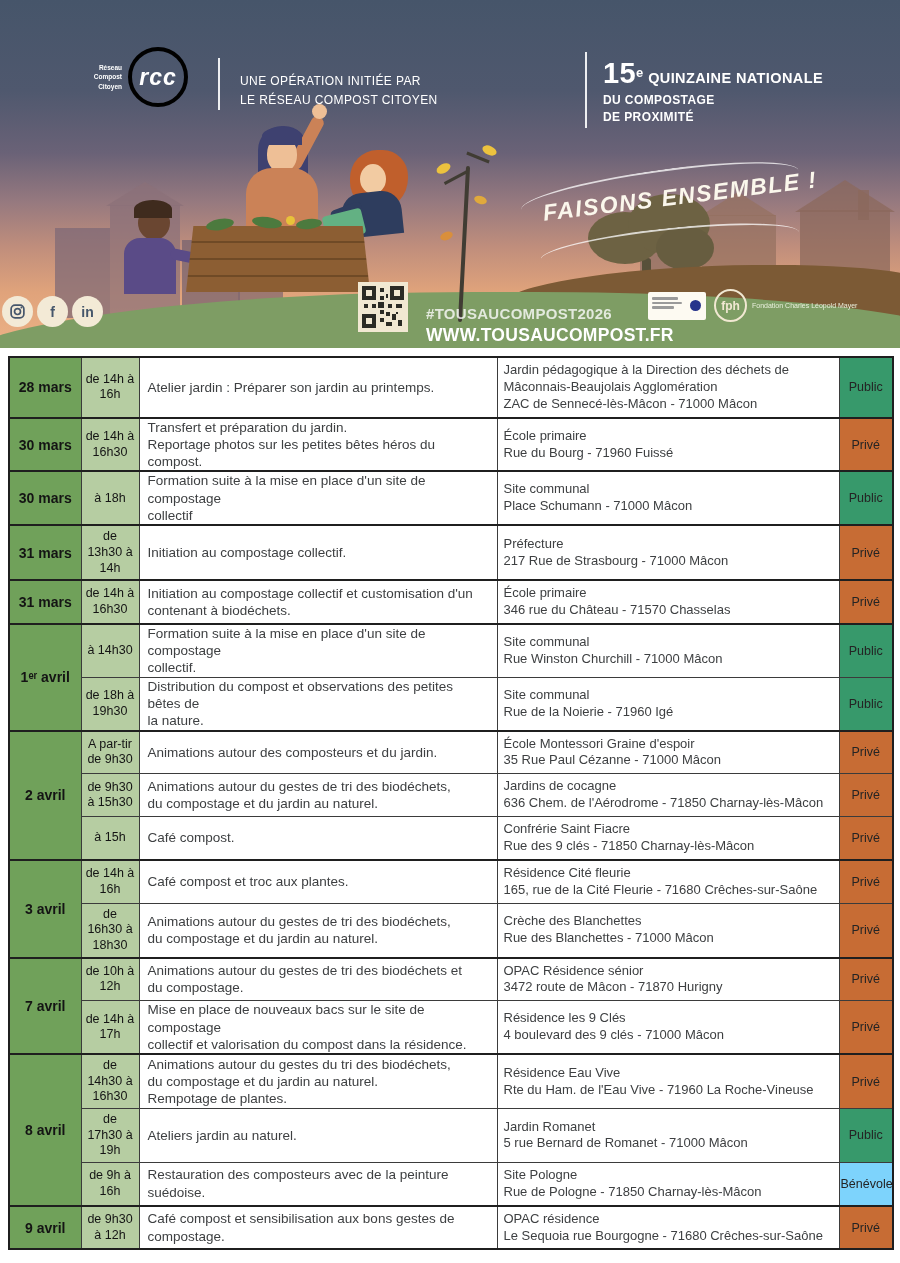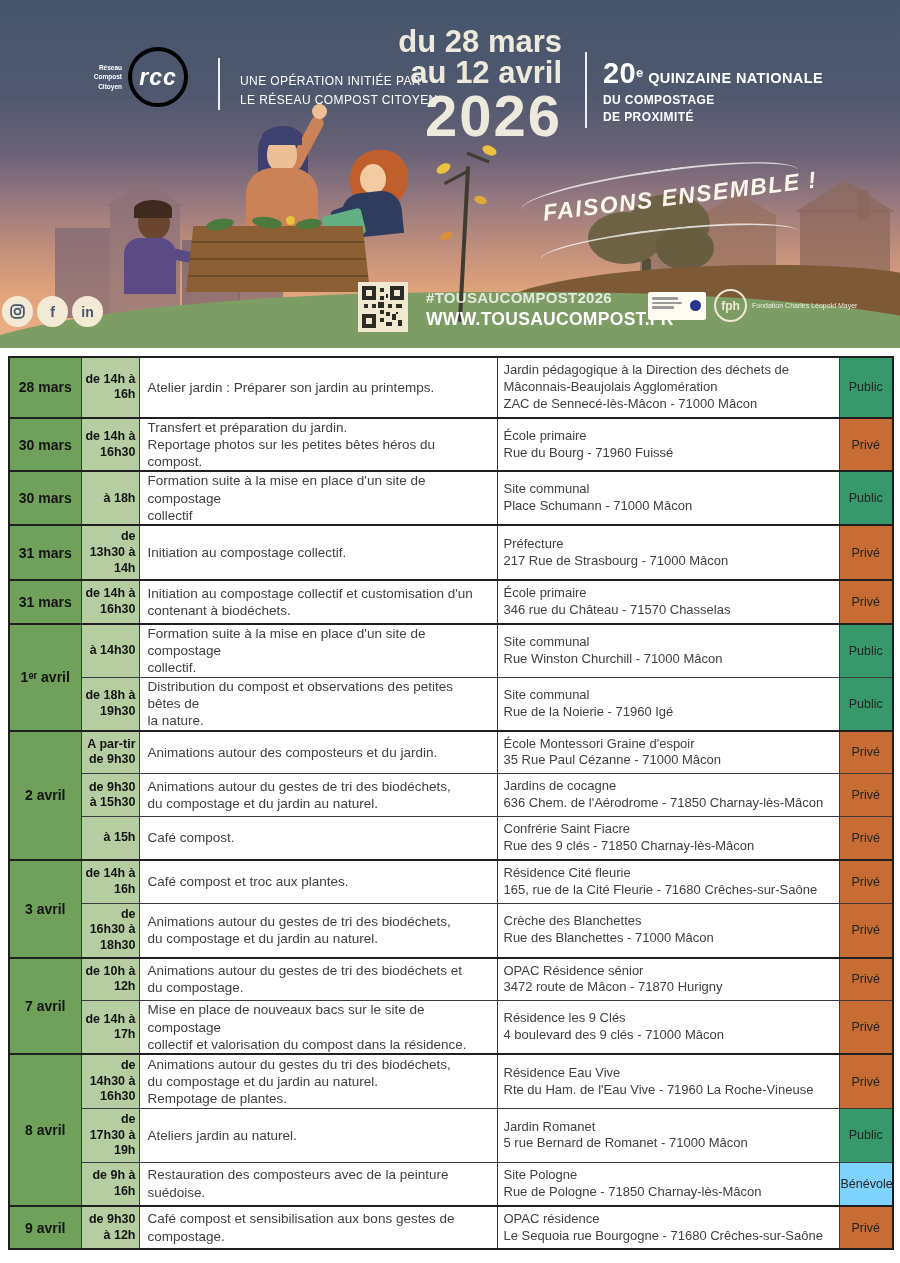--- a/index.html
+++ b/index.html
@@ -46,40 +46,40 @@
   .slogan { position:absolute; left:542px; top:183px; transform:rotate(-7deg); color:#fbf7ec;
     font-size:23px; font-weight:bold; font-style:italic; letter-spacing:1.5px; }
   .swoosh { position:absolute; border-top:2px solid rgba(255,255,255,.75); border-radius:50%; }
 
   
   .social { position:absolute; left:2px; top:296px; display:flex; gap:4px; }
   .soc { width:31px; height:31px; border-radius:50%; background:#f3ead6; color:#45566b;
     display:flex; align-items:center; justify-content:center; font-weight:bold; font-size:14px; }
   .qr-wrap { position:absolute; left:358px; top:282px; width:50px; height:50px; background:#f1e8d2;
     padding:4px; }
-  .tag-block { position:absolute; left:426px; top:288px; font-weight:bold; line-height:1.3; }
+  .tag-block { position:absolute; left:426px; top:304px; font-weight:bold; line-height:1.3; }
   .tag-block .hash { font-size:15px; color:rgba(255,255,255,.78); letter-spacing:.3px; }
   .tag-block .site { font-size:17.5px; color:#ffffff; letter-spacing:.3px; }
   .partner1 { position:absolute; left:648px; top:292px; width:58px; height:28px; background:#fdfaf2;
     border-radius:2px; padding:3px 4px; }
   .partner1 .pline { height:2.5px; background:#9a9a9a; margin:2px 0; border-radius:1px; }
   .partner1 .pdot { position:absolute; right:5px; top:8px; width:11px; height:11px; border-radius:50%;
     background:#27348b; }
   .fph { position:absolute; left:714px; top:289px; display:flex; align-items:center; gap:5px; }
   .fph-circle { width:33px; height:33px; border:2px solid #f1e8d2; border-radius:50%; color:#f1e8d2;
     display:flex; align-items:center; justify-content:center; font-size:12px; font-weight:bold; }
   .fph-text { width:120px; font-size:7px; color:#e9efdc; line-height:1.3; }
 
   
   .schedule { width:884px; margin:8px 8px 0 8px; border-collapse:collapse; table-layout:fixed; }
   .schedule td { border:1px solid #3b3b3b; vertical-align:middle; }
   .schedule tr.group-start td { border-top:2px solid #1f1f1f; }
   .schedule { border:2px solid #1f1f1f; }
   .c-date { background:#70a15a; font-weight:bold; font-size:14px; color:#141414; text-align:center; padding:2px; }
-  .c-time { background:#b6cda2; font-weight:bold; font-size:12.5px; color:#141414; text-align:right;
+  .c-time { background:#b6cda2; font-weight:normal; font-size:12.5px; color:#141414; text-align:center;
     padding:3px 3px; line-height:1.25; }
   .c-desc { background:#fff; font-size:13.5px; color:#3e4042; padding:0 8px; line-height:1.28;
     white-space:pre-line; }
   .c-loc { background:#fff; font-size:13px; color:#3e4042; padding:4px 6px; line-height:1.3;
     white-space:pre-line; }
   .c-badge { text-align:center; font-size:12.5px; color:#242424; padding:2px 1px; }
 </style>
 </head>
 <body>
 
@@ -158,30 +158,25 @@
     </div>
 
     <div class="logo-label">Réseau
 Compost
 Citoyen</div>
     <div class="logo-circle">rcc</div>
     <div class="vdiv" style="left:218px;top:58px;height:52px;"></div>
     <div class="operation">UNE OPÉRATION INITIÉE PAR
 LE RÉSEAU COMPOST CITOYEN</div>
 
-    <div class="dates">
-      <div class="dl">du 28 mars</div>
-      <div class="dl">au 12 avril</div>
-      <div class="year">2026</div>
-    </div>
 
     <div class="vdiv" style="left:585px;top:52px;height:76px;width:2px;"></div>
     <div class="edition">
       <div>
-        <span class="ed-num">20</span><sup>e</sup><span class="ed-rest"> QUINZAINE NATIONALE</span>
+        <span class="ed-num">15</span><sup>e</sup><span class="ed-rest"> QUINZAINE NATIONALE</span>
       </div>
       <div class="ed-line">DU COMPOSTAGE</div>
       <div class="ed-line">DE PROXIMITÉ</div>
     </div>
 
     <div class="swoosh" style="left:520px;top:170px;width:280px;height:40px;transform:rotate(-8deg);"></div>
     <div class="slogan">FAISONS ENSEMBLE !</div>
     <div class="swoosh" style="left:540px;top:228px;width:260px;height:36px;transform:rotate(-6deg);"></div>
 
     <div class="social">

